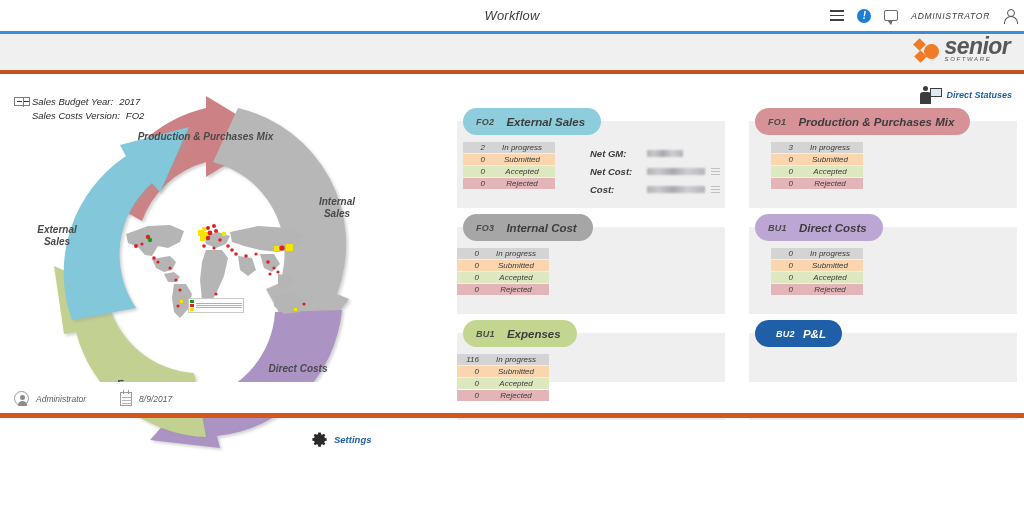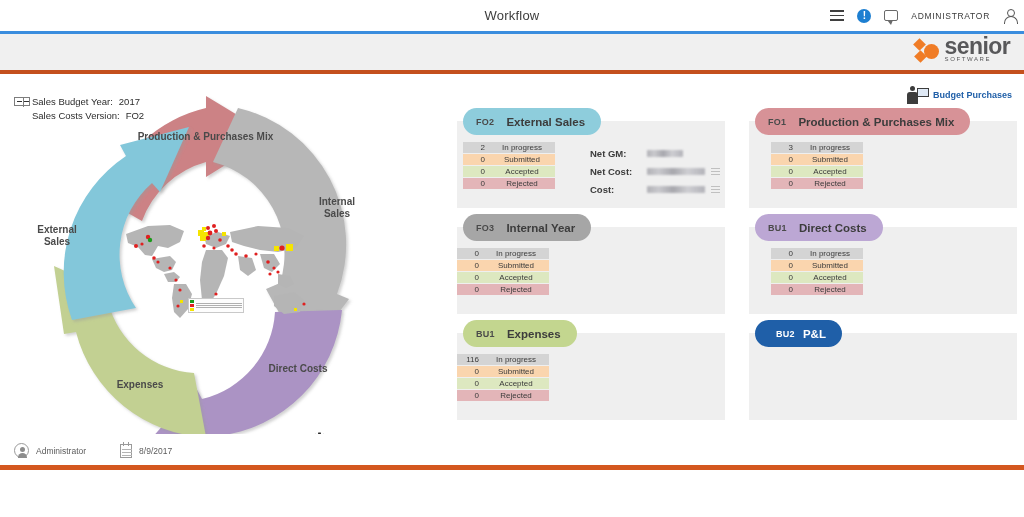--- a/index.html
+++ b/index.html
@@ -1,21 +1,21 @@
 <!DOCTYPE html>
 <html><head>
 <meta charset="utf-8">
 <style>
   * { box-sizing: border-box; margin: 0; padding: 0; }
   html, body {
     width: 1024px; height: 517px;
     font-family: "Liberation Sans", sans-serif;
     background: #ffffff; overflow: hidden;
   }
-  #app { position: relative; width: 1024px; height: 470px; }
+  #app { position: relative; width: 1024px; height: 418px; font-style: italic; }
 
   
   .topbar {
     position: absolute; left: 0; top: 0; width: 1024px; height: 31px;
     background: #ffffff;
     display: flex; align-items: center;
   }
   .topbar-title {
     position: absolute; left: 0; right: 0; top: 8px;
     text-align: center; font-size: 13px; color: #3d3d3d;
@@ -253,21 +253,21 @@
       <span class="filter-value">FO2</span>
     </div>
   </div>
 
   <div class="budget-statuses">
     <span class="bs-icon">
       <i class="head"></i>
         <i class="body"></i>
         <i class="board"></i>
     </span>
-    <span class="bs-text">Budget Purchases</span>
+    <span class="bs-text">Direct Statuses</span>
   </div>
 
   <div class="cycle">
     <svg width="420" height="360" viewBox="0 0 420 360">
       <defs>
         <filter id="sh" x="-20%" y="-20%" width="150%" height="150%">
           <feDropShadow dx="2" dy="2" stdDeviation="1.6" flood-color="#9a9a9a" flood-opacity="0.45"></feDropShadow>
         </filter>
       </defs>
 
@@ -447,21 +447,21 @@
           <span class="status-count">0</span>
           <span class="status-name">Rejected</span>
         </div>
       </div>
     </div>
 
     <div class="card">
       <div class="card-body"></div>
       <div class="card-head" id="head2" style="background: rgb(166, 166, 166);">
         <span class="card-code">FO3</span>
-        <span class="card-title">Internal Year</span>
+        <span class="card-title">Internal Cost</span>
       </div>
       <div class="status-table" style="left:0px">
         <div class="status-row" style="background:#d4d4d4">
           <span class="status-count">0</span>
           <span class="status-name">In progress</span>
         </div>
         <div class="status-row" style="background:#fad5ae">
           <span class="status-count">0</span>
           <span class="status-name">Submitted</span>
         </div>

